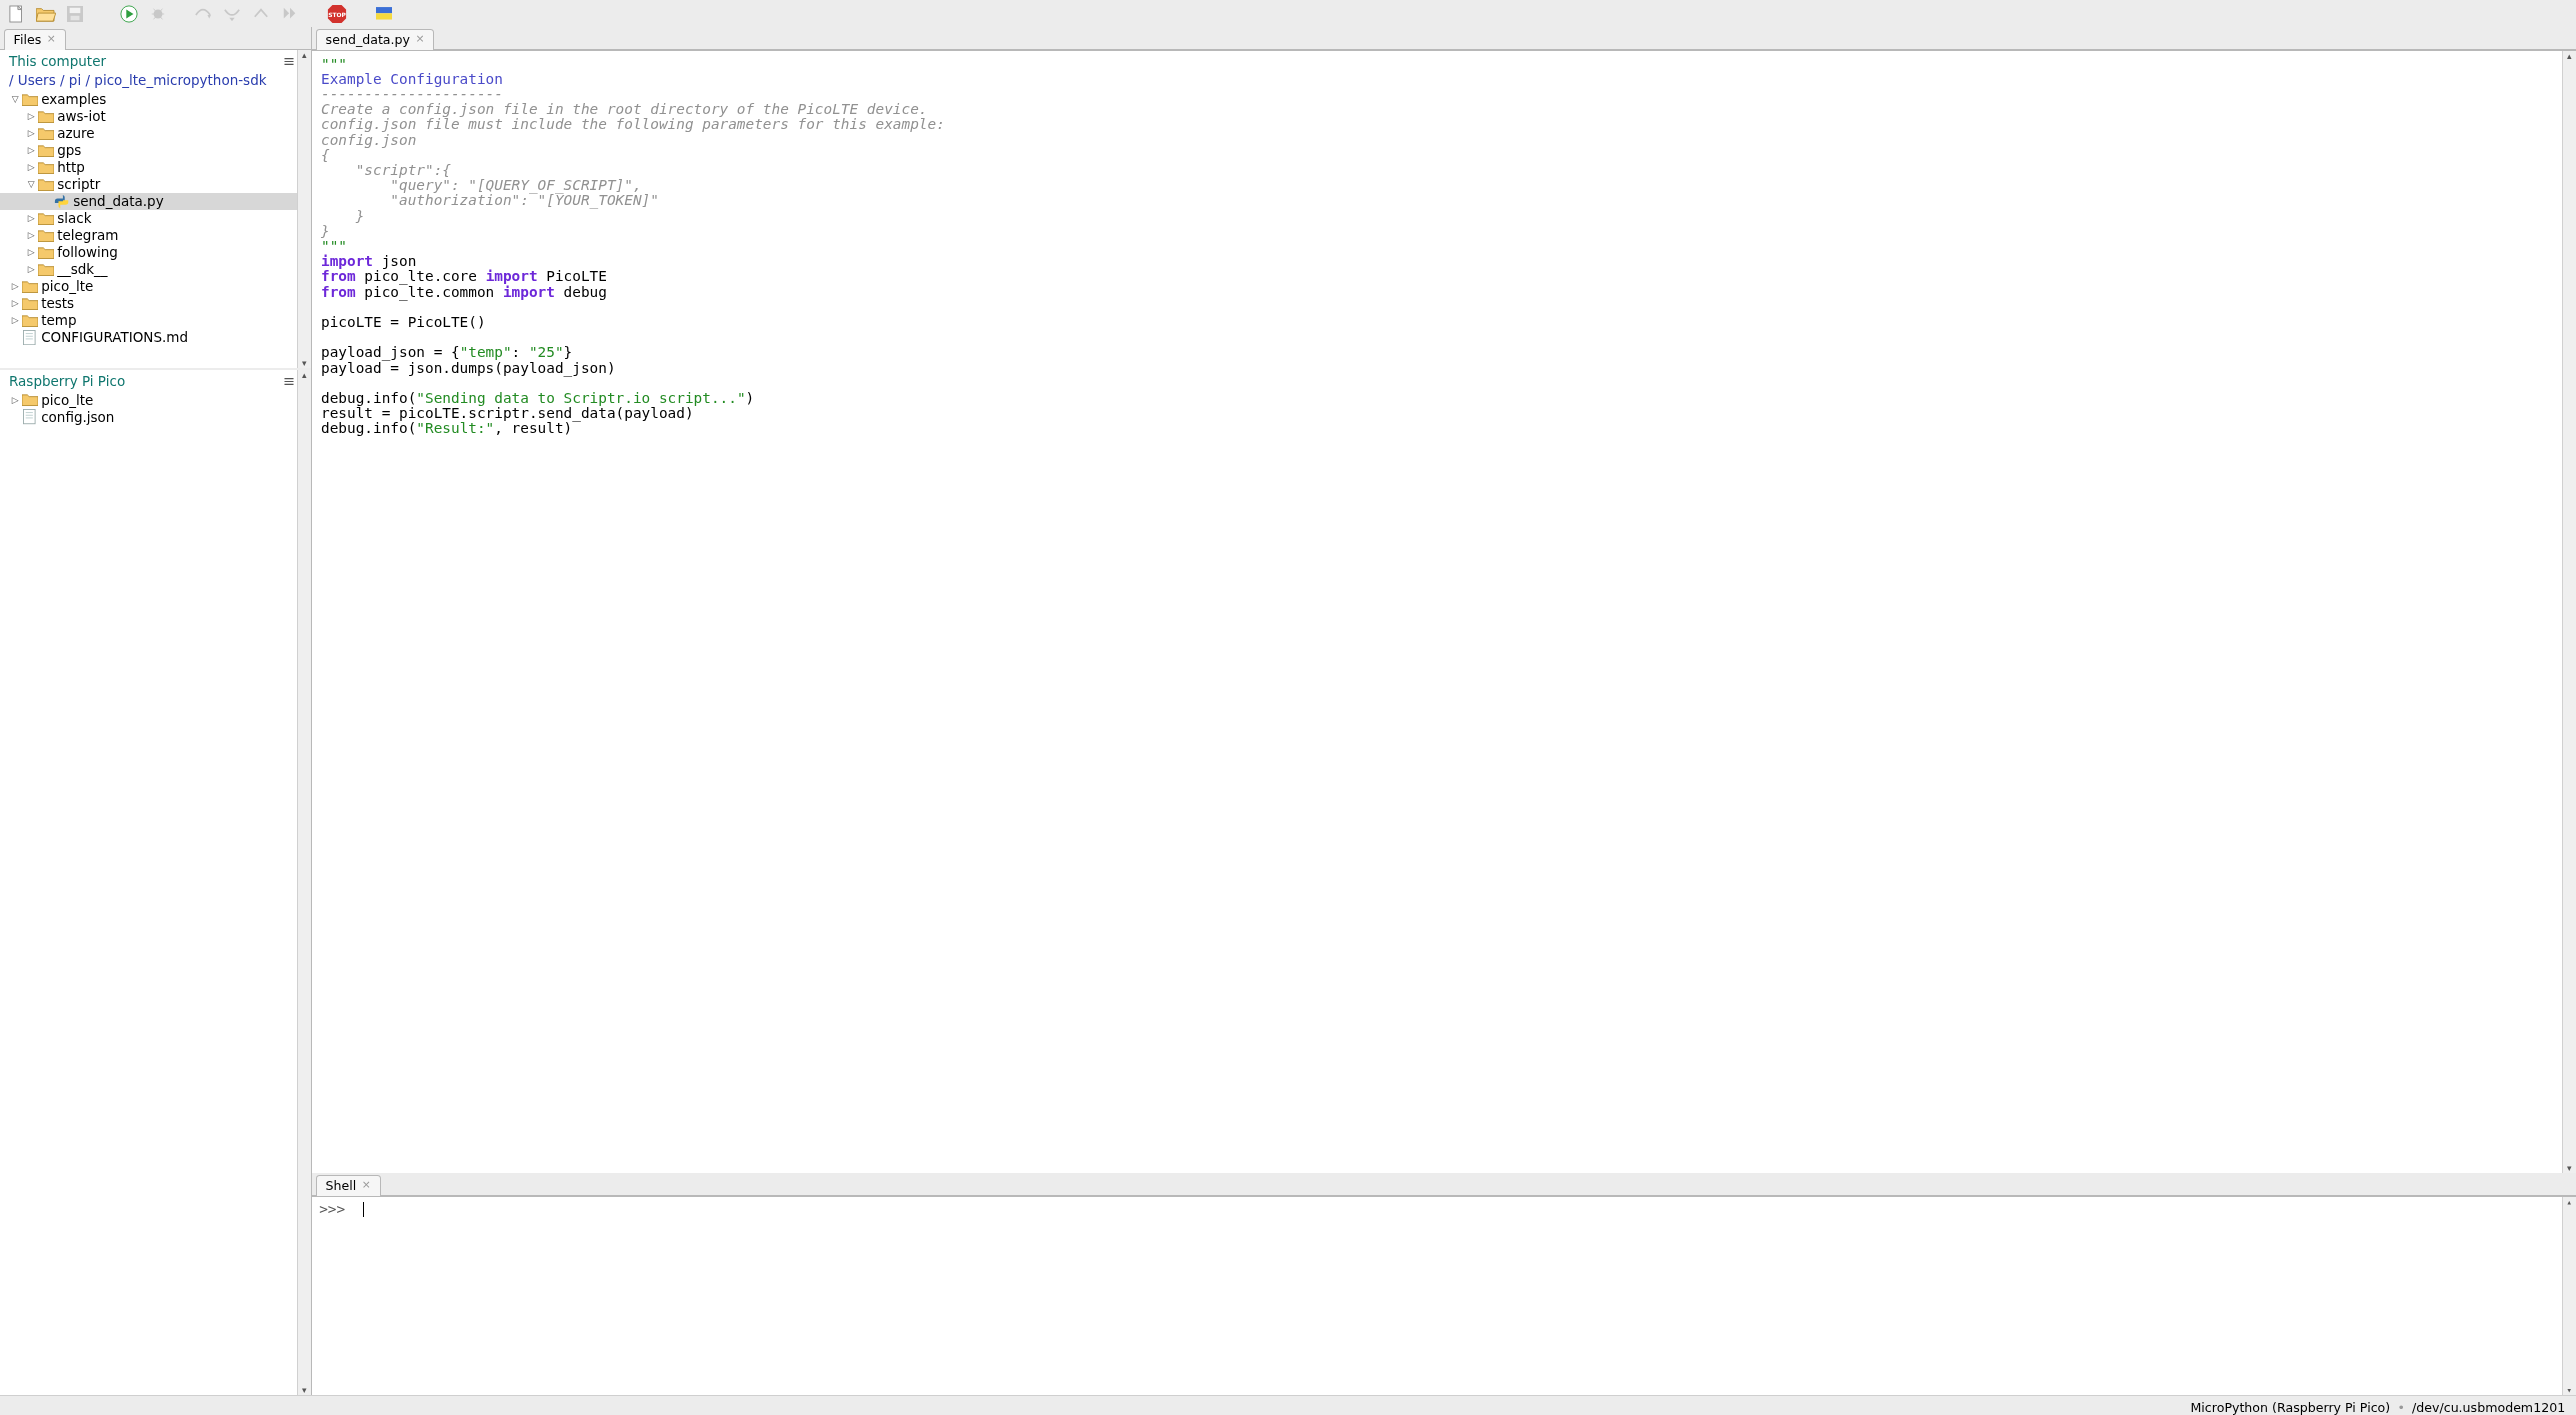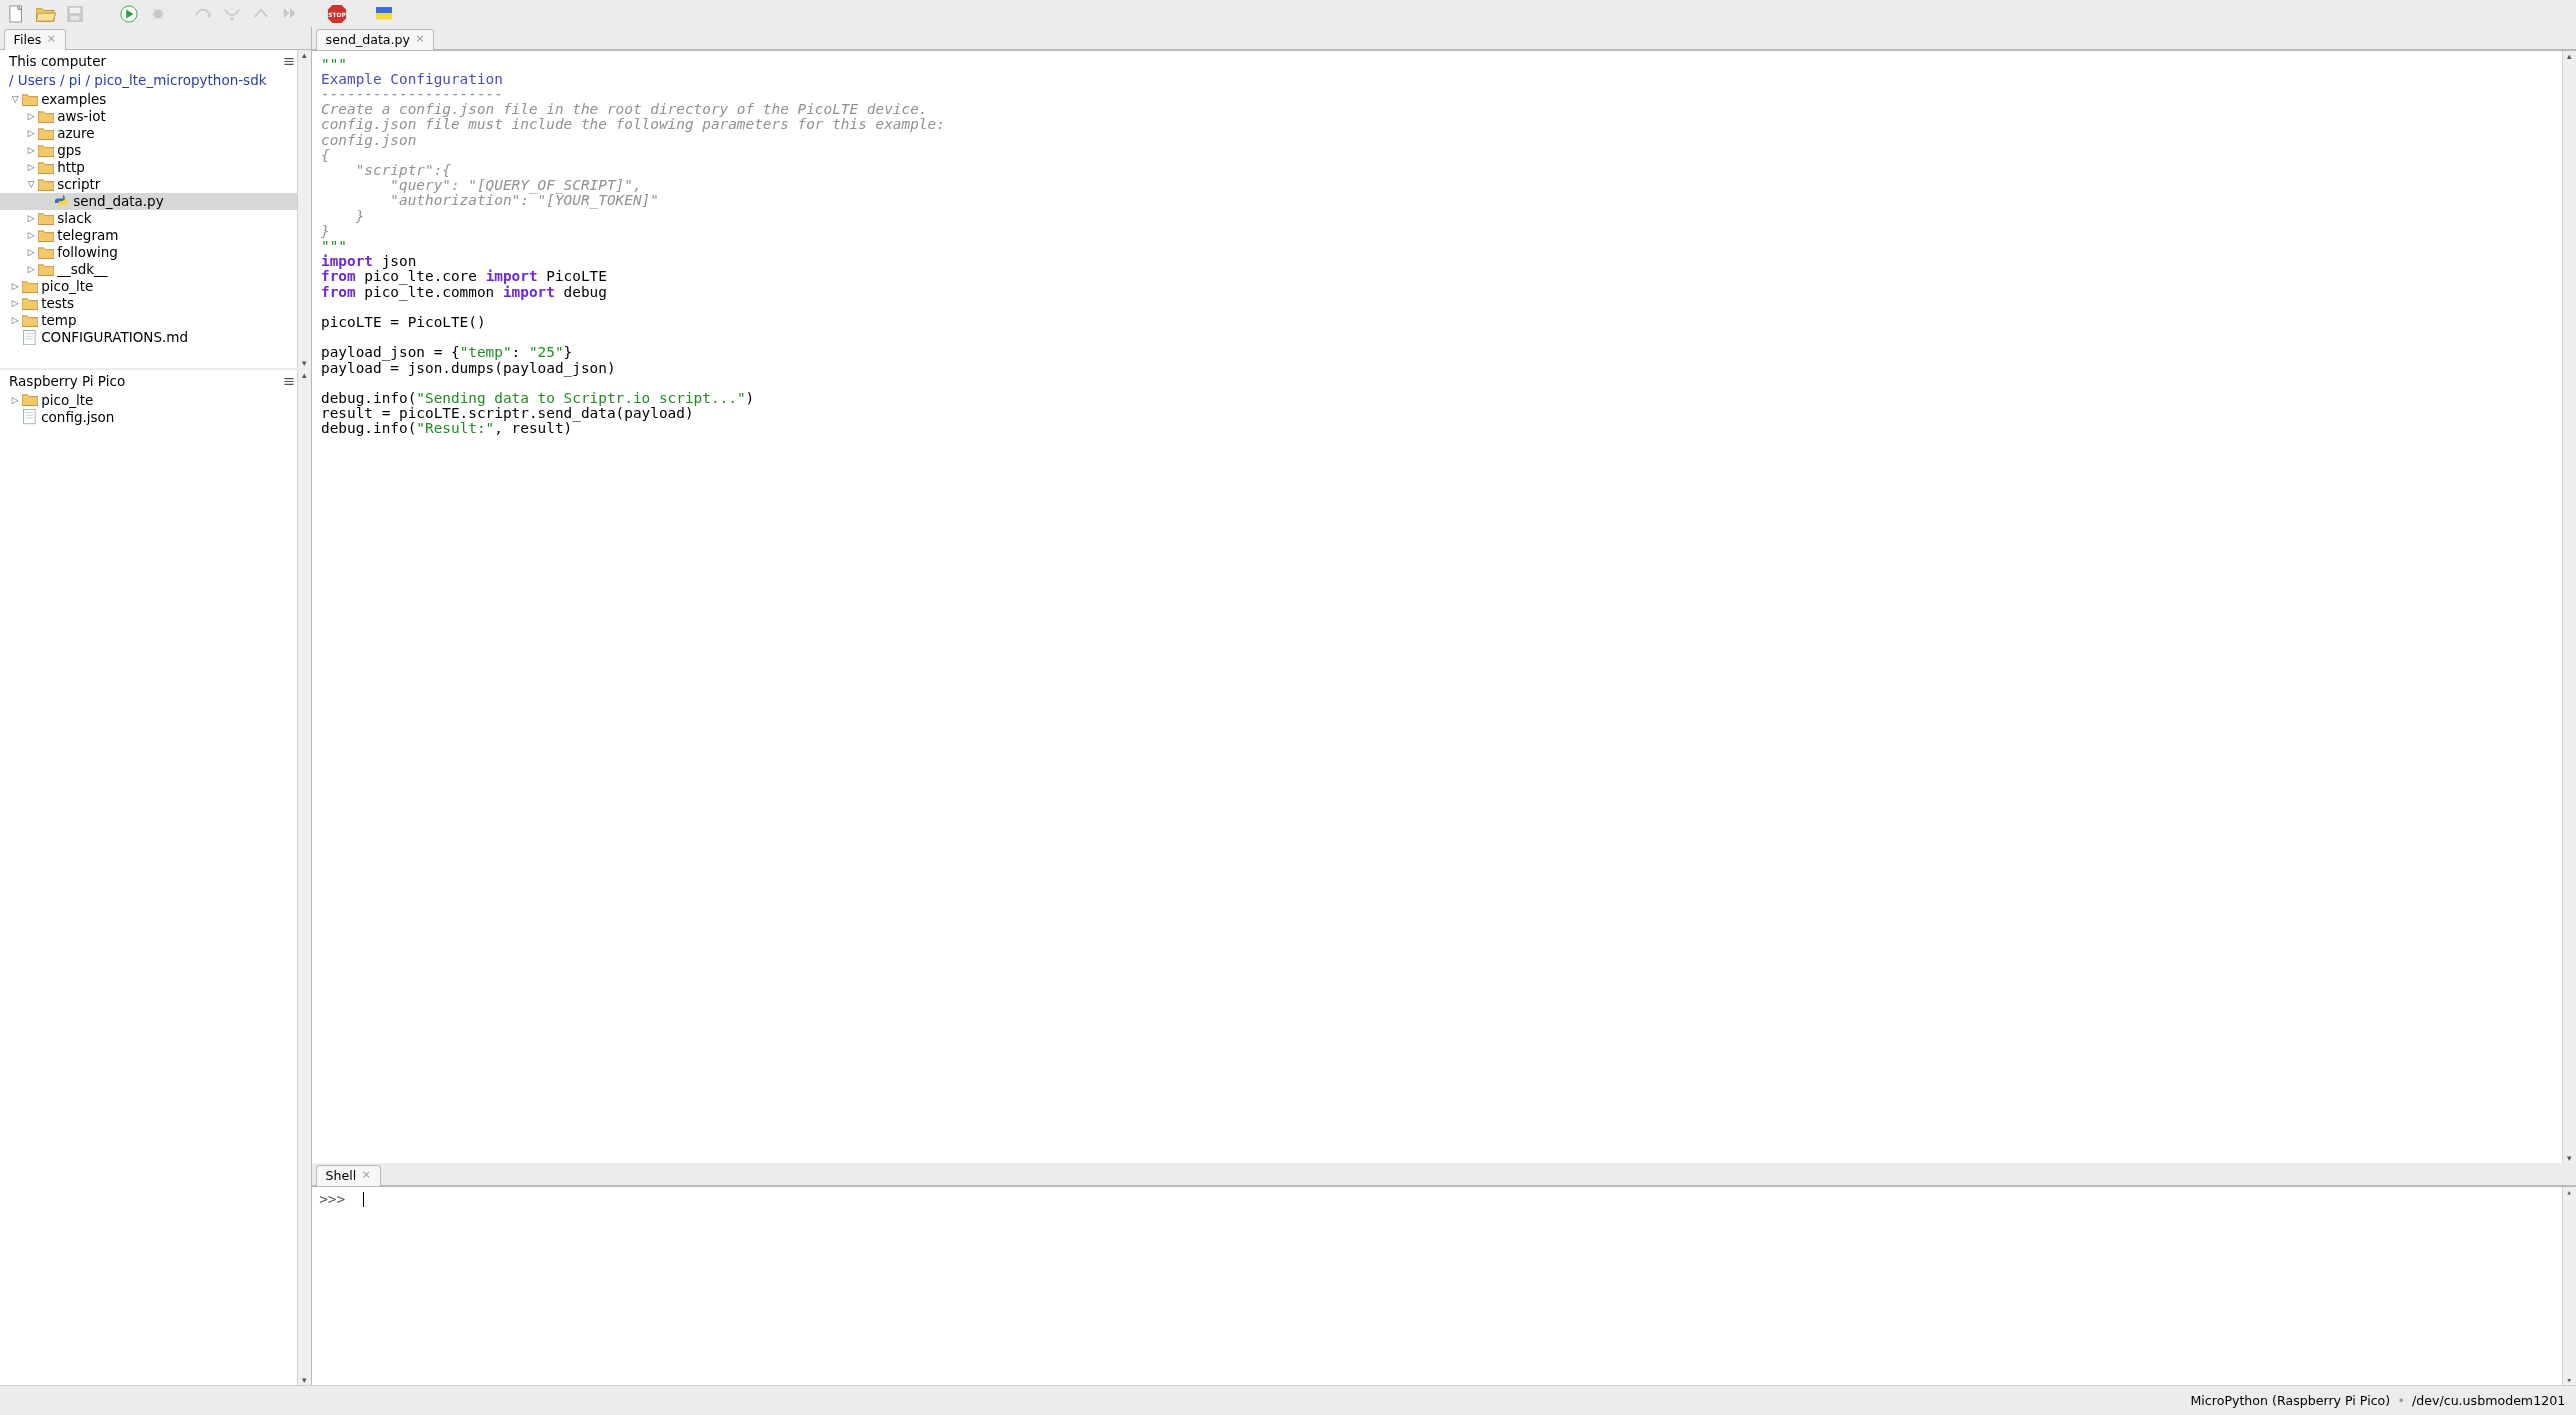--- a/index.html
+++ b/index.html
@@ -10,21 +10,21 @@
   .toolbar .disabled{opacity:.35;filter:grayscale(100%)}
   .mainrow{flex:1;display:flex;min-height:0}
   .leftcol{width:312px;display:flex;flex-direction:column;border-right:0.9px solid #b8b8b8}
   .rightcol{flex:1;display:flex;flex-direction:column;min-width:0}
   
   .tabbar{display:flex;align-items:flex-end;background:#ececec;padding-left:3.6px;padding-top:2.7px;border-bottom:0.9px solid #b8b8b8;height:23px}
   .tab{display:flex;align-items:flex-start;gap:5.4px;background:#f6f6f6;border:0.9px solid #b8b8b8;border-bottom:none;border-radius:3.6px 3.6px 0 0;padding:2.7px 9px;font-size:12.6px;position:relative;top:0.9px;margin-right:1.8px}
   .tab .close{color:#999;font-size:10.8px}
   
   .pane{flex:1;display:flex;flex-direction:column;min-height:0;background:#fff}
-  .pane-head{padding:2.7px 5.4px 2.7px 9px;color:#000000;font-size:13.5px}
+  .pane-head{padding:2.7px 5.4px 2.7px 9px;color:#0f766e;font-size:13.5px}
   .breadcrumb{padding:0 5.4px 3.6px 9px;color:#2a3dae;font-size:13.5px}
   .tree{flex:1;overflow:auto;font-size:13.5px;line-height:17px}
   .tree-row{display:flex;align-items:center;padding:0 3.6px;white-space:nowrap;cursor:default}
   .tree-row.sel{background:#d7d7d7}
   .tree-row .arrow{width:12.6px;display:inline-flex;justify-content:center;color:#555;font-size:9px}
   .indent-1{padding-left:9px}.indent-2{padding-left:25px}.indent-3{padding-left:41px}
   .folder-ic,.file-ic,.py-ic,.md-ic{width:16px;height:16px;display:inline-flex;align-items:center;justify-content:center;margin-right:3.6px}
   .folder-ic svg,.file-ic svg{display:block}
   .scroll-stub{width:14.4px;background:#efefef;border-left:0.9px solid #d0d0d0;display:flex;flex-direction:column;align-items:center;justify-content:space-between;color:#555;font-size:9px}
   .pane-wrap{display:flex;flex:1;min-height:0}
@@ -43,21 +43,21 @@
   .cmt-ttl{color:#4a4ac9;font-weight:400}
   .cmt{color:#919191;font-style:italic}
   .cursor-bar{display:inline-block;width:0.9px;height:14.4px;background:#000;vertical-align:text-bottom}
   .edscroll{width:14.4px;background:#efefef;border-left:0.9px solid #d0d0d0;display:flex;flex-direction:column;align-items:center;justify-content:space-between;color:#555;font-size:9px}
   
   .shell-wrap{display:flex;flex-direction:column;height:222px}
   .shell-body{flex:1;display:flex;background:#fff;font-family:"DejaVu Sans Mono","Menlo",Consolas,monospace;font-size:14.4px}
   .shell-text{flex:1;padding:3.6px 7.2px}
   .prompt{color:#555}
   
-  .statusbar{height:30px;display:flex;align-items:center;justify-content:flex-end;padding:0 10.8px;font-size:12.6px;color:#000;background:#ececec;border-top:0.9px solid #cfcfcf}
+  .statusbar{height:20px;display:flex;align-items:flex-end;justify-content:flex-end;padding:0 10.8px;font-size:12.6px;color:#000;background:#ececec;border-top:0.9px solid #cfcfcf}
   .dot{color:#999;margin:0 7.2px}
 </style>
 </head>
 <body>
 
 <div class="app">
 
   <div class="toolbar">
     <span class="tb-btn" title="New">
       <svg width="16" height="18" viewBox="0 0 18 20">

